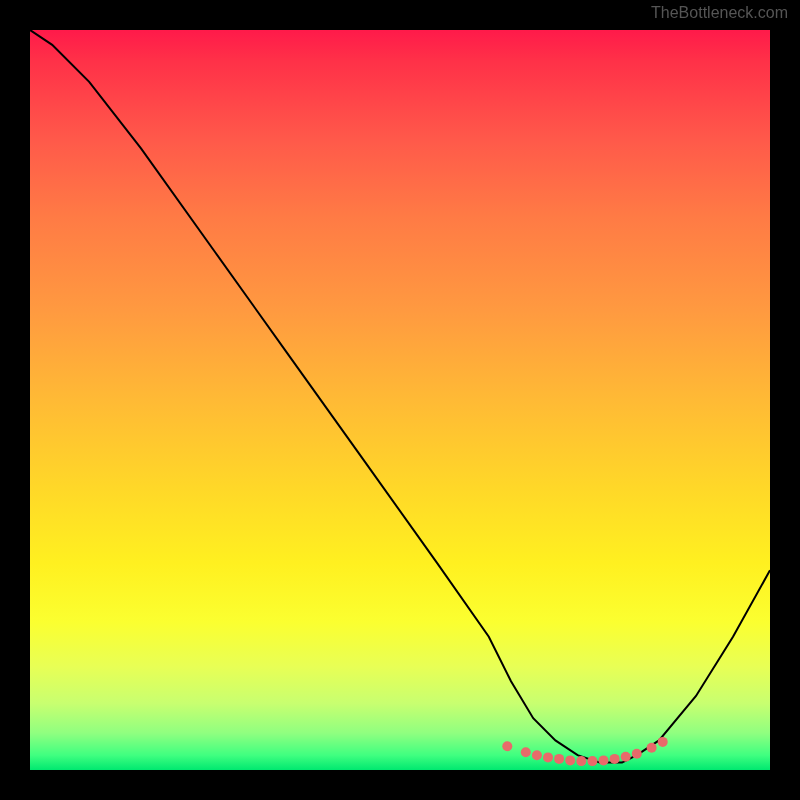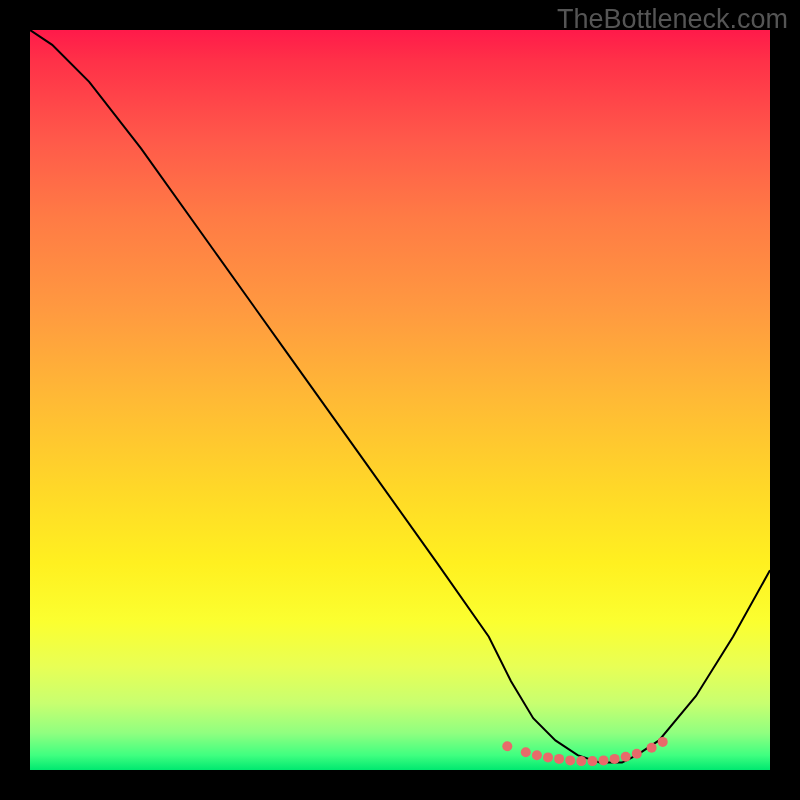--- a/index.html
+++ b/index.html
@@ -8,21 +8,21 @@
     height: 800px;
     background: #000;
     position: relative;
     font-family: Arial, sans-serif;
   }
   .watermark {
     position: absolute;
     top: 4px;
     right: 12px;
     color: #555;
-    font-size: 27px;
+    font-size: 16px;
     font-weight: 500;
     z-index: 10;
   }
   .plot-area {
     position: absolute;
     left: 30px;
     top: 30px;
     width: 740px;
     height: 740px;
     overflow: hidden;

